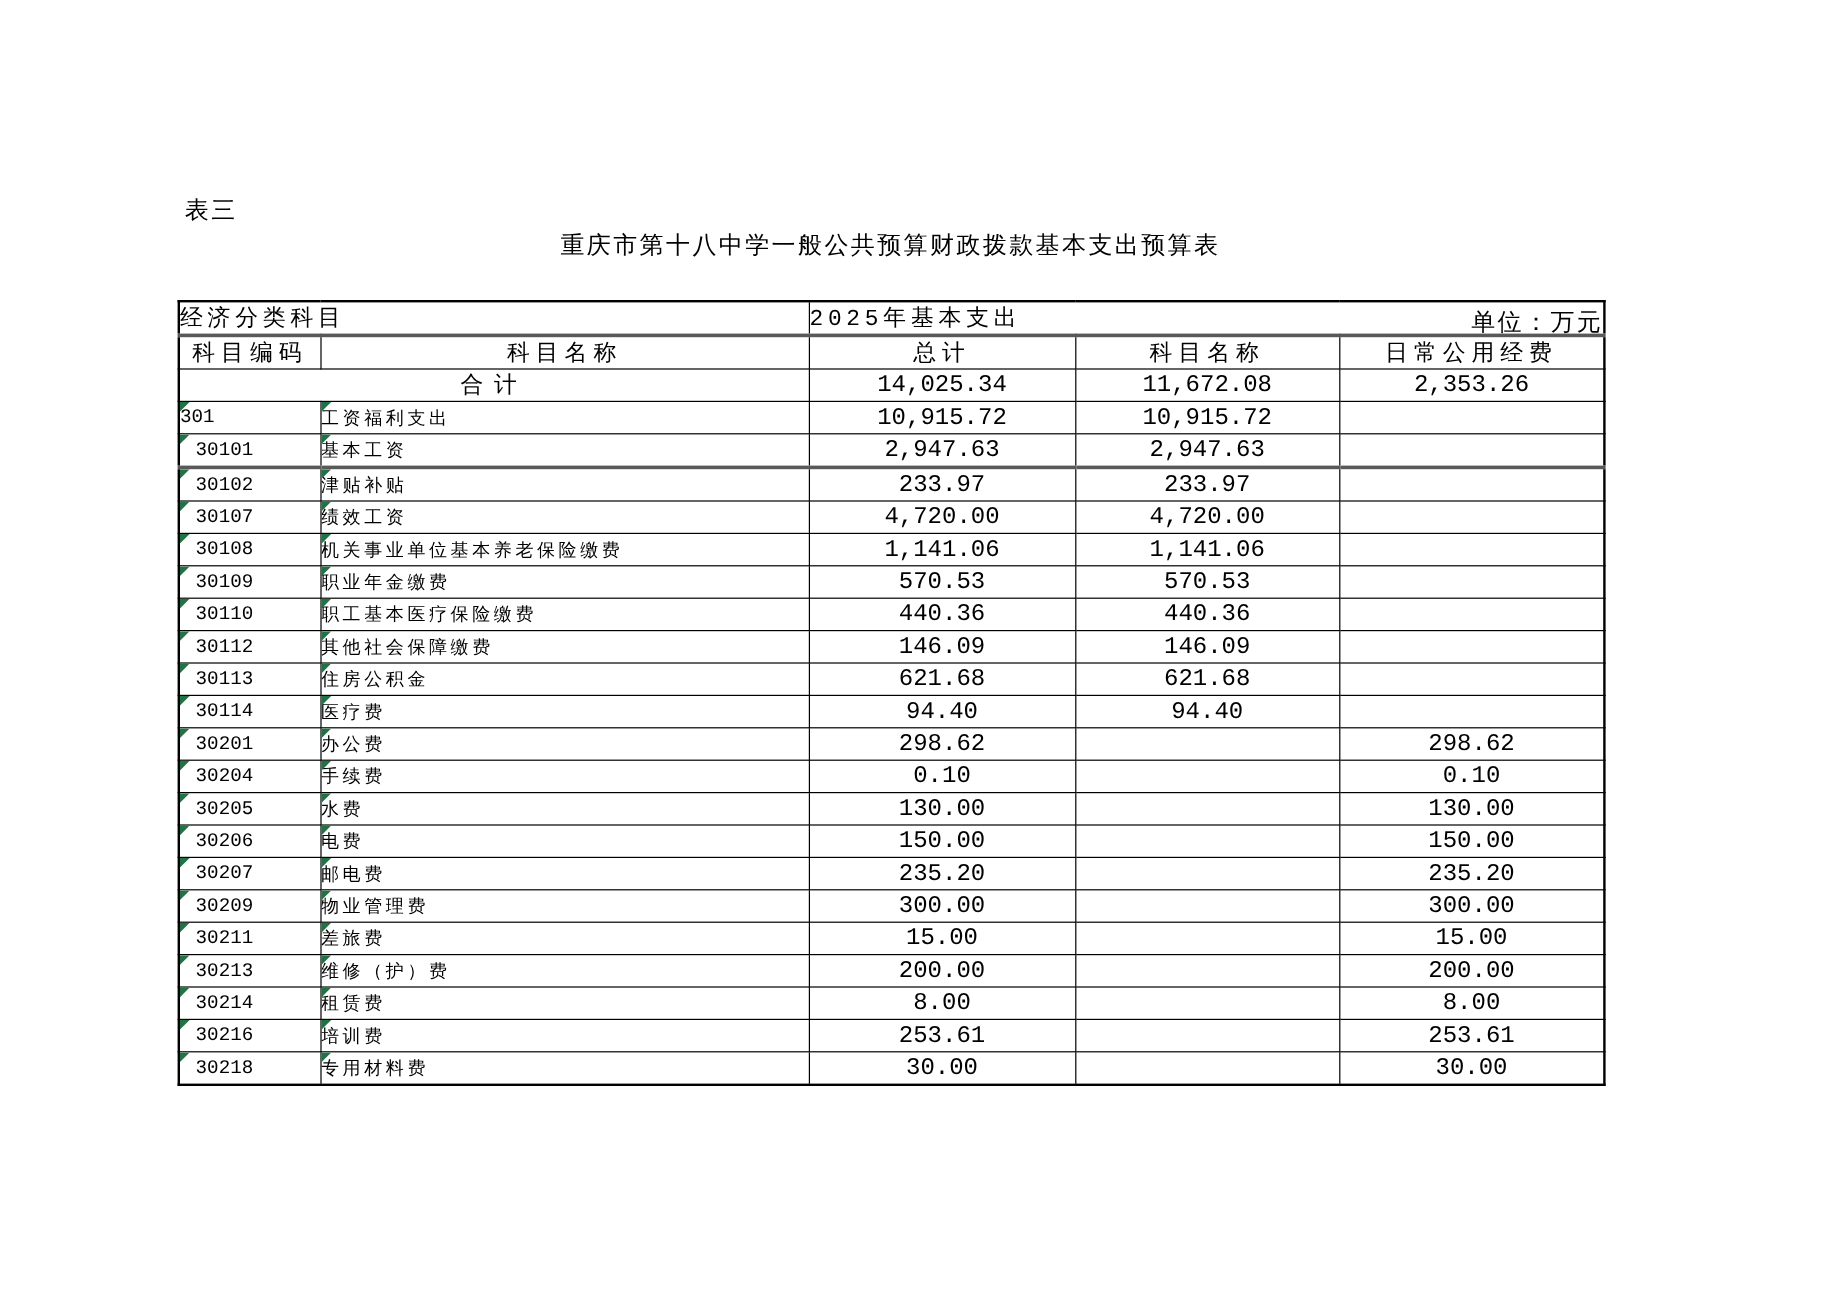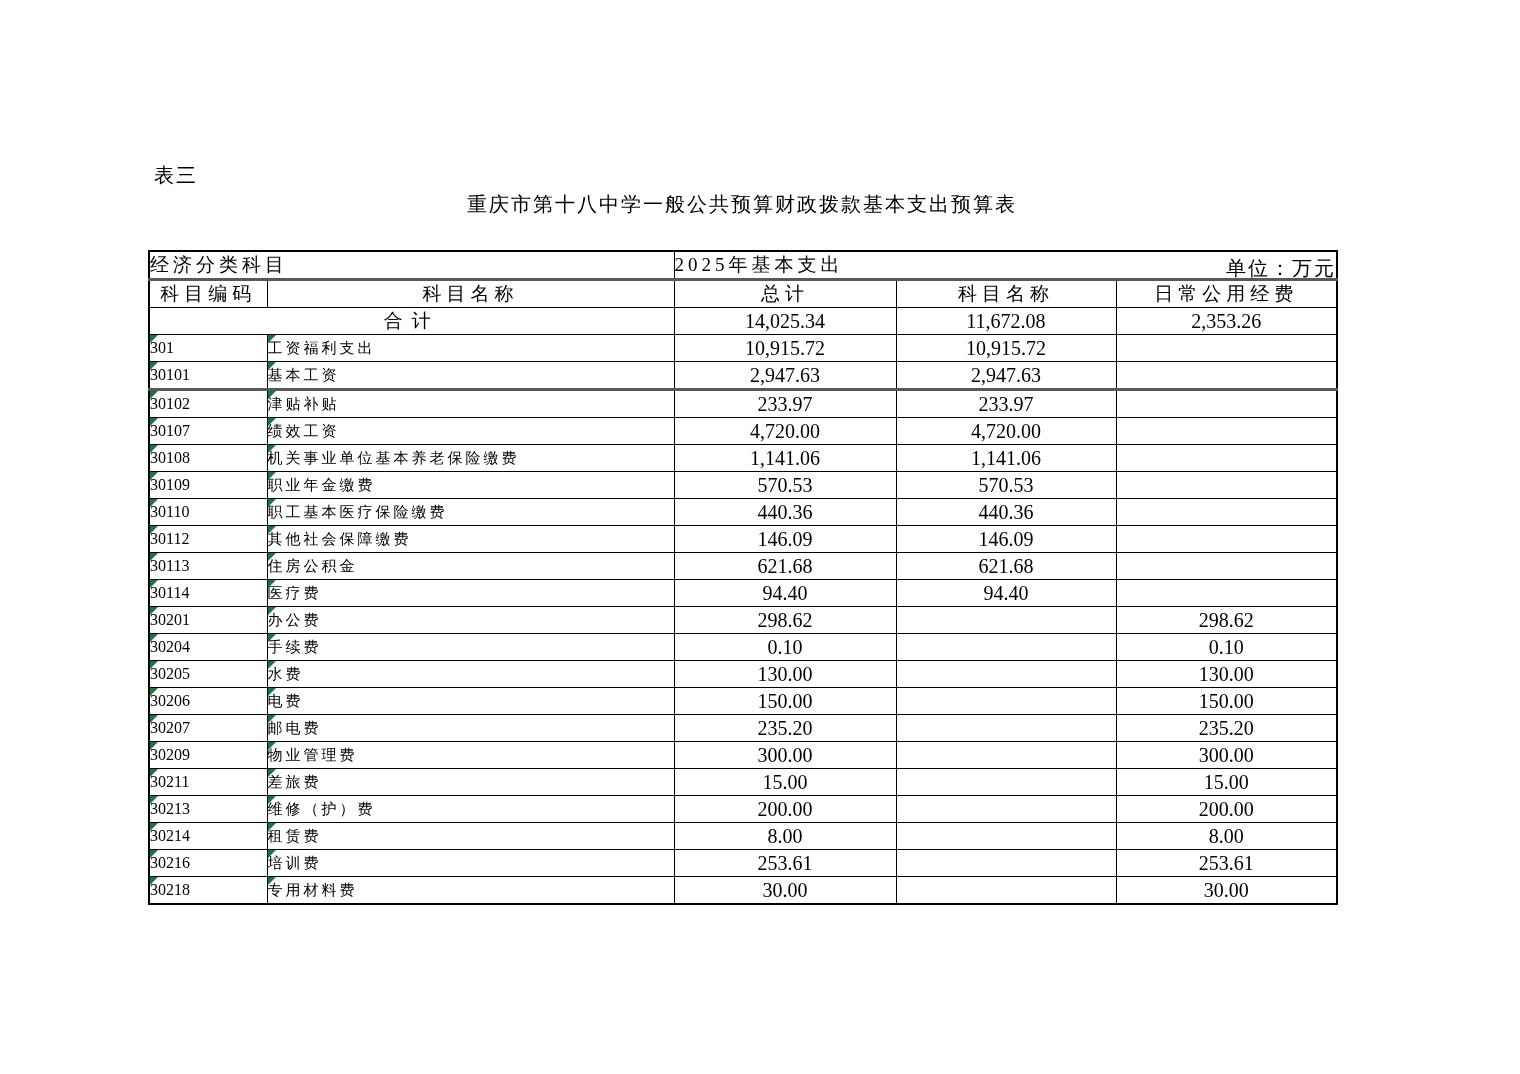--- a/index.html
+++ b/index.html
@@ -2,21 +2,21 @@
 <html><head>
 <meta charset="utf-8">
 <style>
   html, body { margin: 0; padding: 0; background: #ffffff; }
   .page {
     position: relative;
     width: 1520px;
     height: 906px;
     background: #ffffff;
     color: #000000;
-    font-family: Liberation Serif, serif;
+    font-family: Liberation Mono, monospace;
     overflow: hidden;
   }
   .table-label {
     position: absolute;
     left: 154px;
     top: 162px;
     font-size: 20px;
     letter-spacing: 2px;
   }
   .doc-title {
@@ -70,21 +70,21 @@
   }
   td.num {
     text-align: center;
     font-size: 20px;
   }
   td.code {
     font-size: 16px;
     padding-left: 3px;
     position: relative;
   }
-  td.code.indent { }
+  td.code.indent { padding-left: 13px; }
   td.name {
     font-size: 15px;
     letter-spacing: 3px;
     padding-left: 12px;
     position: relative;
   }
   tr.total-row td.label {
     text-align: center;
     font-size: 19px;
     letter-spacing: 9px;

